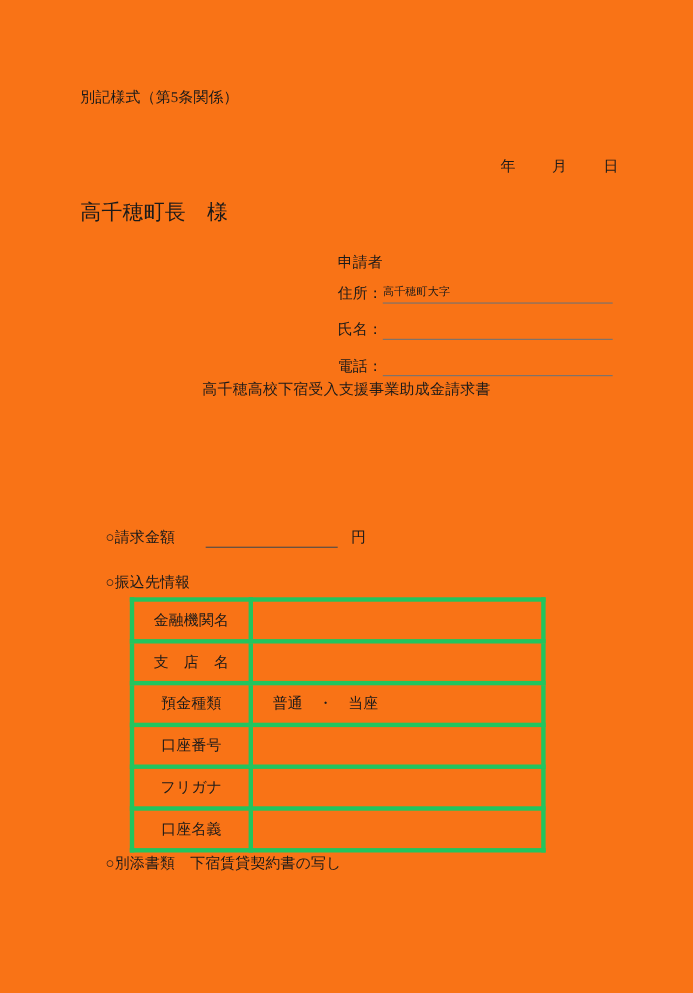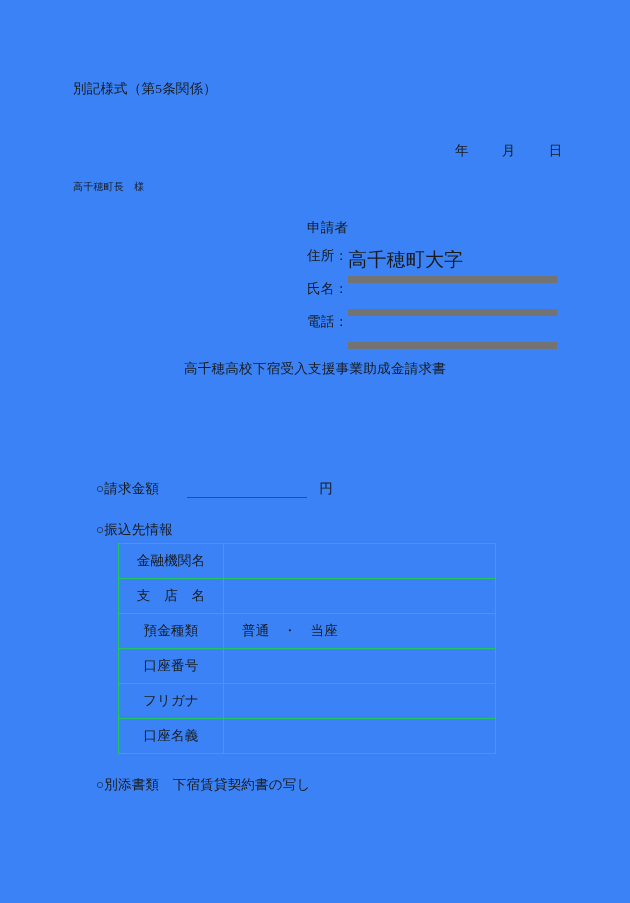--- a/index.html
+++ b/index.html
@@ -9,21 +9,21 @@
     background: #ffffff;
   }
   body {
     font-family: "Liberation Serif", "DejaVu Serif", serif;
     color: #1a1a1a;
   }
   #page {
     position: relative;
     width: 630px;
     height: 903px;
-    background: #3b82f6;
+    background: #f97316;
     overflow: hidden;
     box-sizing: border-box;
   }
 
   
   .abs { position: absolute; white-space: nowrap; }
 
   
   #form-code {
     left: 73px; top: 80px;
@@ -34,60 +34,60 @@
   #date-line {
     left: 455px; top: 142px;
     font-size: 13.5px;
     letter-spacing: 0.2px;
   }
   #date-line .d-seg { display: inline-block; }
   #date-line .d-gap { display: inline-block; width: 26px; }
 
   #addressee {
     left: 73px; top: 180px;
-    font-size: 10px;
+    font-size: 19px;
     letter-spacing: 0.2px;
   }
 
   
   #applicant-block {
     position: absolute;
     left: 307px; top: 219px;
     width: 250px;
   }
   #applicant-block .app-title {
     font-size: 13.5px;
-    margin: 0 0 10px 0;
+    margin: 11px 0 10px 0;
     letter-spacing: 0.2px;
   }
   .field-row {
     display: flex;
     font-size: 13.5px;
     margin-bottom: 11px;
     height: 22px;
   }
   .field-label {
     flex: 0 0 auto;
     letter-spacing: 0.2px;
     padding-bottom: 1px;
   }
   .field-rule {
     flex: 1 1 auto;
-    border-bottom: 7px solid #737373;
+    border-bottom: 1px solid #737373;
     height: 17px;
-    padding-bottom: 12px;
-    letter-spacing: 0.2px;
-    font-size: 19px;
+    padding-bottom: 0;
+    letter-spacing: 0.2px;
+    font-size: 10px;
     white-space: nowrap;
   }
 
   
   #doc-title {
     position: absolute;
-    left: 0; top: 360px;
+    left: 0; top: 345px;
     width: 630px;
     text-align: center;
     font-size: 13.5px;
     letter-spacing: 0.3px;
   }
 
   
   #body-paragraph {
     position: absolute;
     left: 66px; top: 404px;
@@ -137,21 +137,21 @@
   }
 
   #bank-table {
     position: absolute;
     left: 118px; top: 543px;
     width: 378px;
     border-collapse: collapse;
     table-layout: fixed;
   }
   #bank-table td {
-    border: 1px solid #22c55e;
+    border: 4px solid #22c55e;
     height: 34px;
     font-size: 13.5px;
     padding: 0;
   }
   #bank-table td.th-cell {
     width: 104px;
     text-align: center;
     letter-spacing: 0.2px;
   }
   #bank-table td.val-cell {

